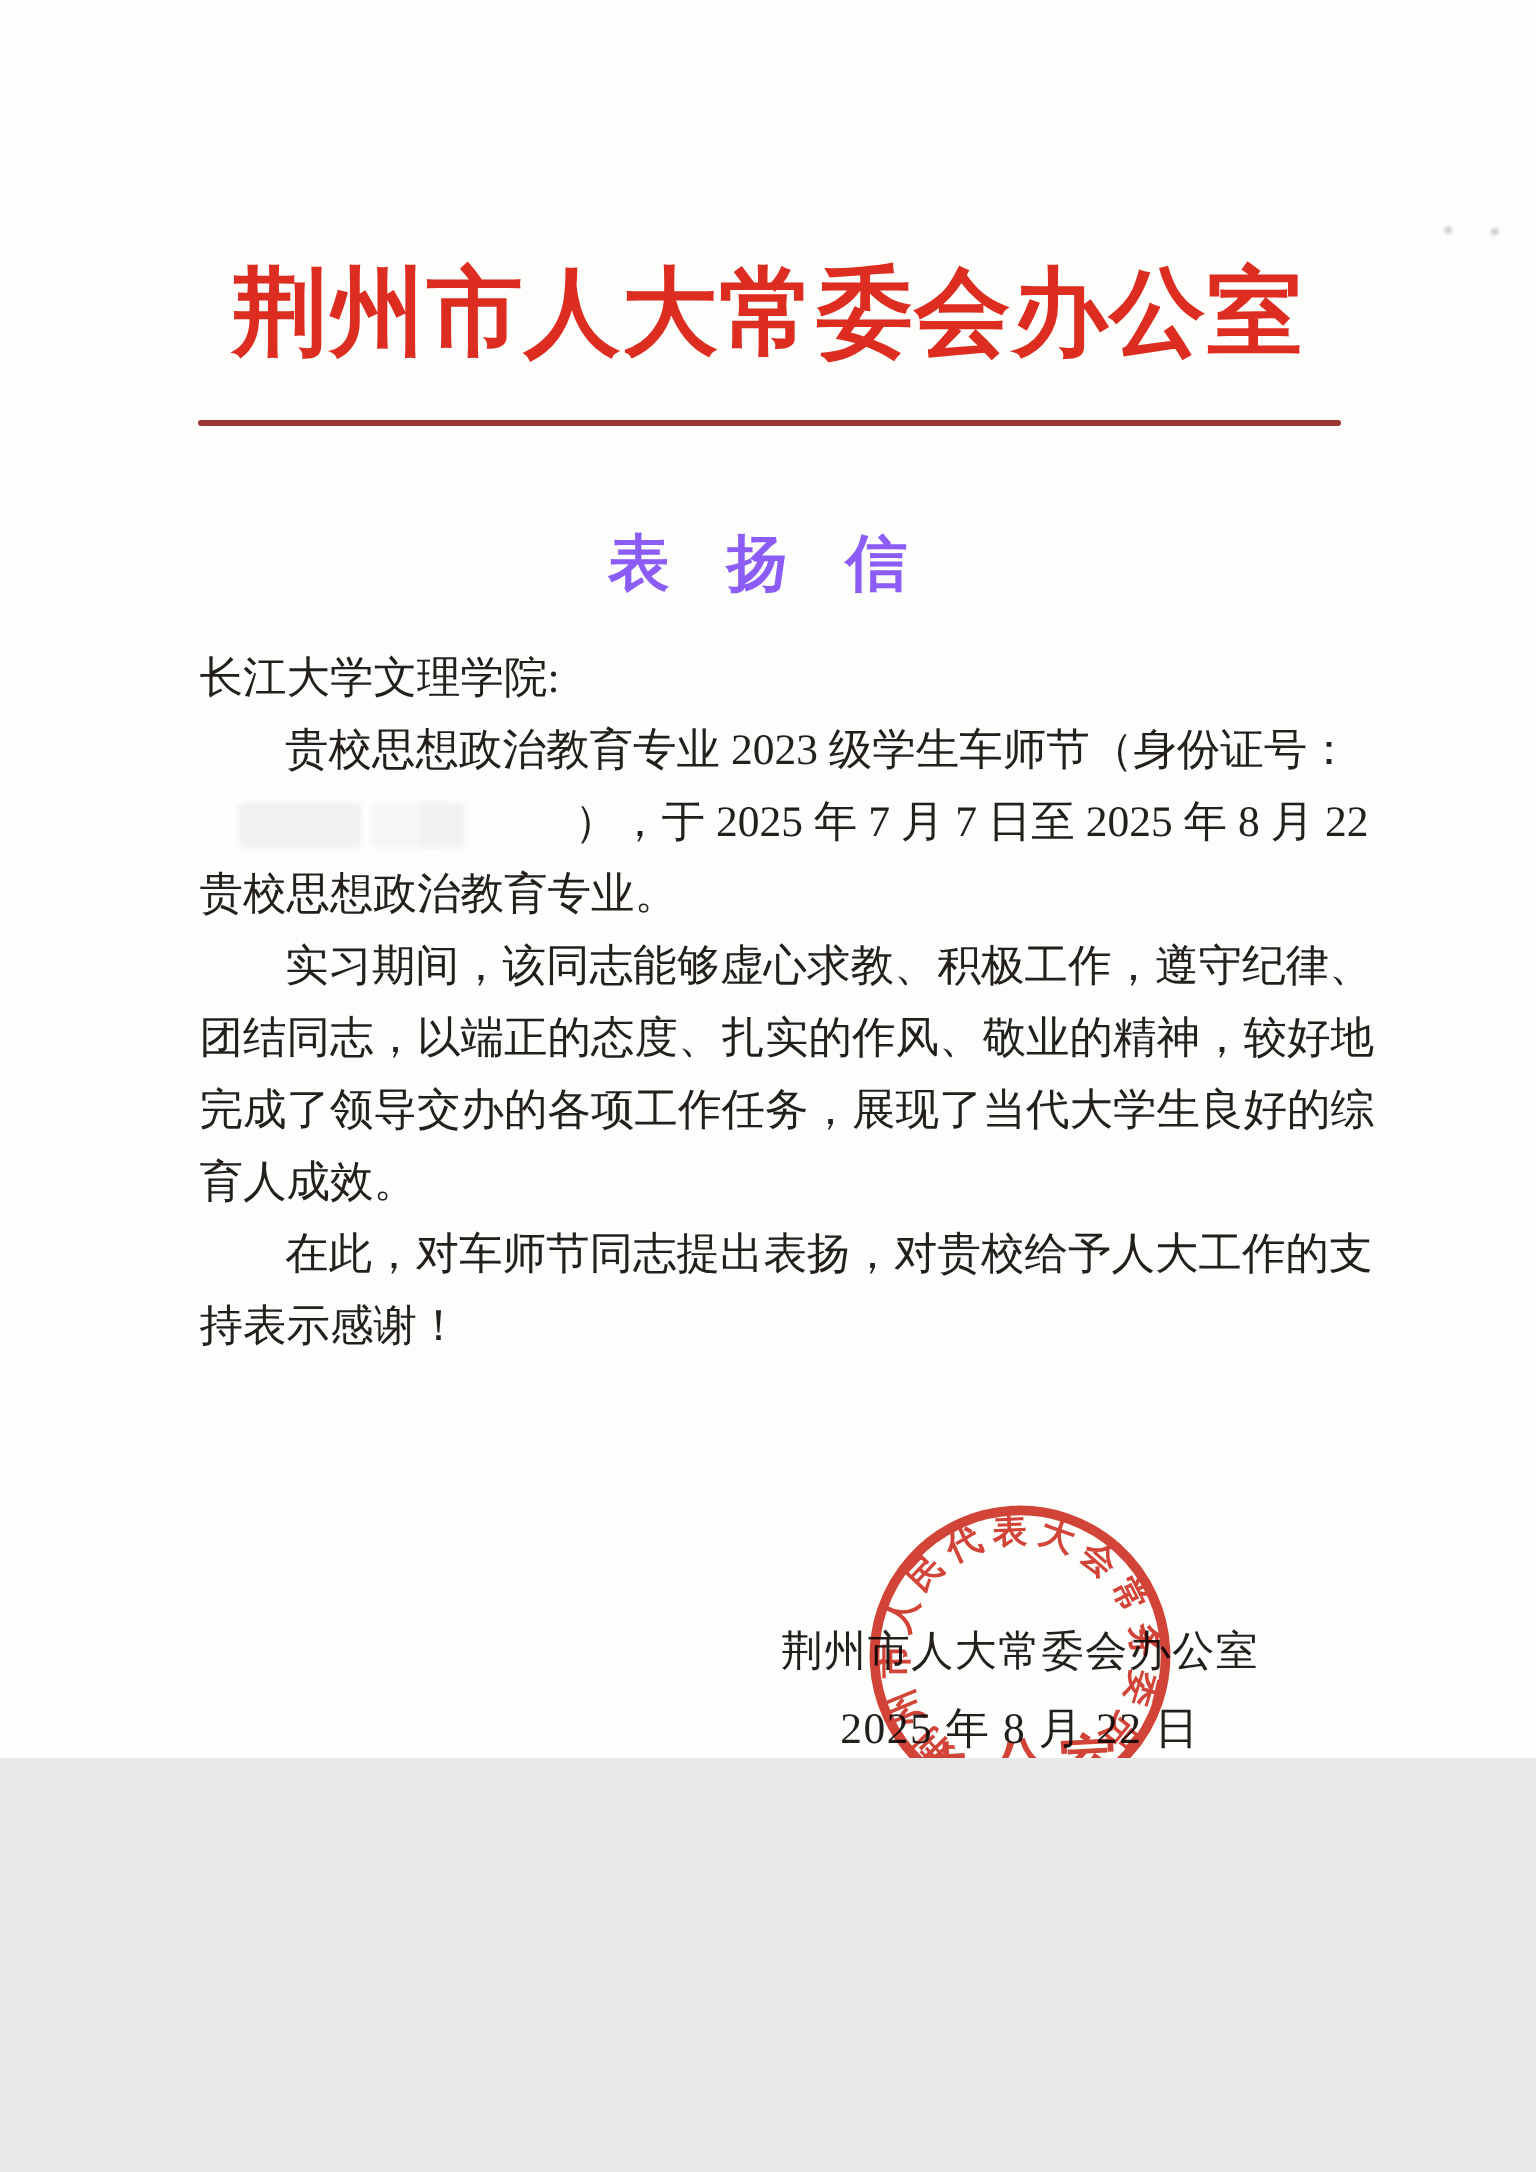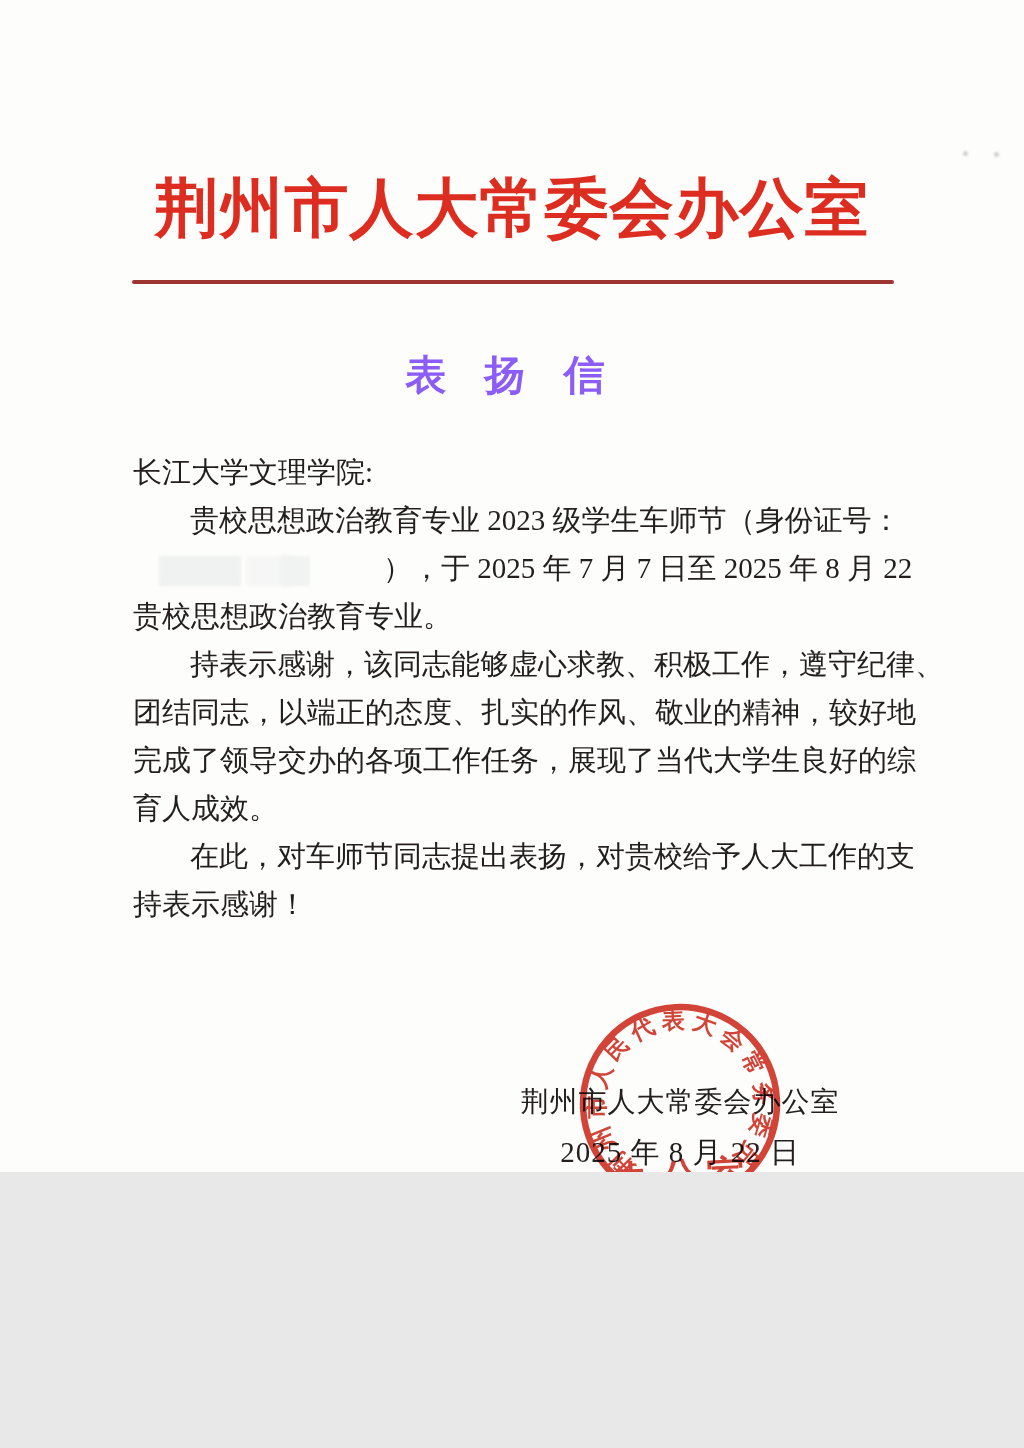--- a/index.html
+++ b/index.html
@@ -35,21 +35,21 @@
   
   .doc-title{
     position:absolute;top:348px;left:0;width:100%;
     text-align:center;
     font-size:41px;font-weight:700;letter-spacing:14px;
     color:#8b5cf6;
   }
 
   
   .body{
-    position:absolute;top:448px;left:133px;width:764px;
+    position:absolute;top:428px;left:133px;width:764px;
     font-size:29px;
   }
   .body .line{
     height:48px;line-height:48px;white-space:nowrap;
   }
   .body .line.indent{padding-left:57px;}
 
   
   .redact{
     display:inline-block;position:relative;
@@ -102,21 +102,21 @@
 
   <div class="rule"></div>
 
   <div class="doc-title">表 扬 信</div>
 
   <div class="body">
       <div class="line">长江大学文理学院:</div>
       <div class="line indent">贵校思想政治教育专业 2023 级学生车师节（身份证号：</div>
       <div class="line"><span class="redact"><i></i><i></i><i></i></span>），于 2025 年 7 月 7 日至 2025 年 8 月 22</div>
       <div class="line">贵校思想政治教育专业。</div>
-      <div class="line indent">持表示感谢，该同志能够虚心求教、积极工作，遵守纪律、</div>
+      <div class="line indent">实习期间，该同志能够虚心求教、积极工作，遵守纪律、</div>
       <div class="line">团结同志，以端正的态度、扎实的作风、敬业的精神，较好地</div>
       <div class="line">完成了领导交办的各项工作任务，展现了当代大学生良好的综</div>
       <div class="line">育人成效。</div>
       <div class="line indent">在此，对车师节同志提出表扬，对贵校给予人大工作的支</div>
       <div class="line">持表示感谢！</div>
     </div>
 
   <div class="closing">
     <div class="org">荆州市人大常委会办公室</div>
     <div class="date">2025 年 8 月 22 日</div>

